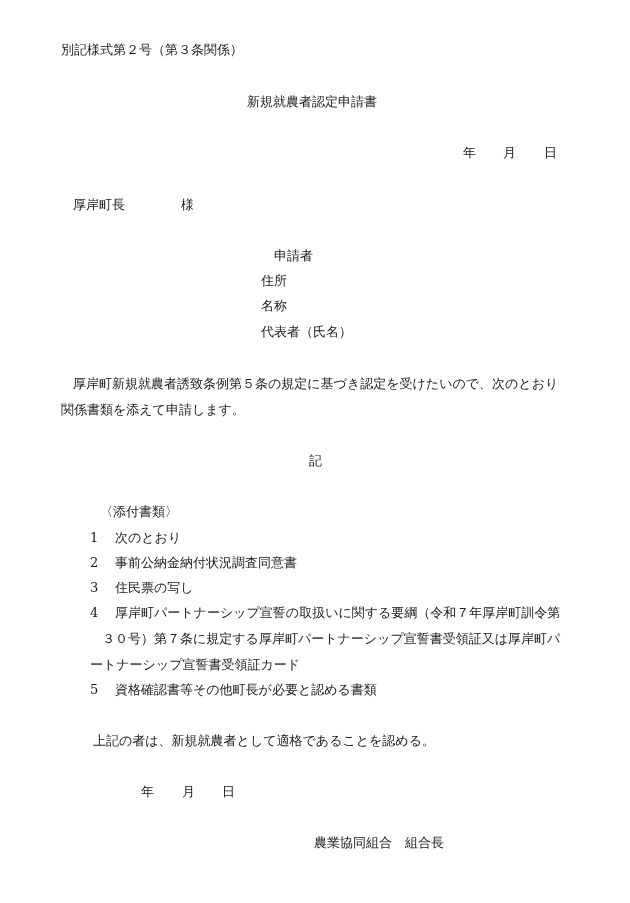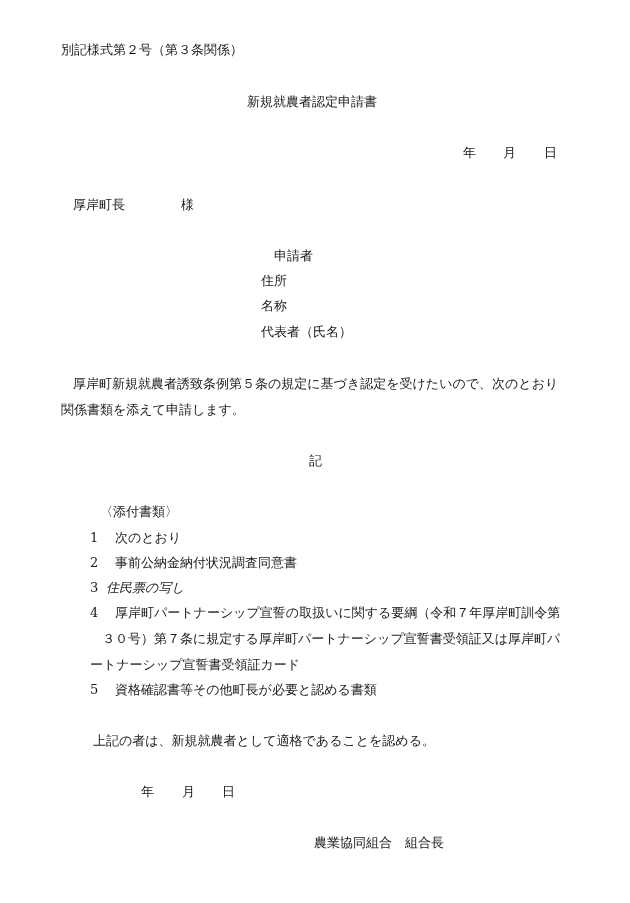--- a/index.html
+++ b/index.html
@@ -59,21 +59,21 @@
     <div>
       <span class="abs" style="left:90px; top:531px;">1</span>
       <span class="abs" style="left:115px; top:531px;">次のとおり</span>
     </div>
     <div>
       <span class="abs" style="left:90px; top:556px;">2</span>
       <span class="abs" style="left:115px; top:556px;">事前公納金納付状況調査同意書</span>
     </div>
     <div>
       <span class="abs" style="left:90px; top:581px;">3</span>
-      <span class="abs" style="left:106px; top:581px;font-style:italic;">住民票の写し</span>
+      <span class="abs" style="left:115px; top:581px;">住民票の写し</span>
     </div>
     <div>
       <span class="abs" style="left:90px; top:606px;">4</span>
       <span class="abs" style="left:115px; top:606px;">厚岸町パートナーシップ宣誓の取扱いに関する要綱（令和７年厚岸町訓令第</span>
       <span class="abs" style="left:102px; top:632px;">３０号）第７条に規定する厚岸町パートナーシップ宣誓書受領証又は厚岸町パ</span>
       <span class="abs" style="left:90px; top:658px;">ートナーシップ宣誓書受領証カード</span>
     </div>
     <div>
       <span class="abs" style="left:90px; top:683px;">5</span>
       <span class="abs" style="left:115px; top:683px;">資格確認書等その他町長が必要と認める書類</span>

